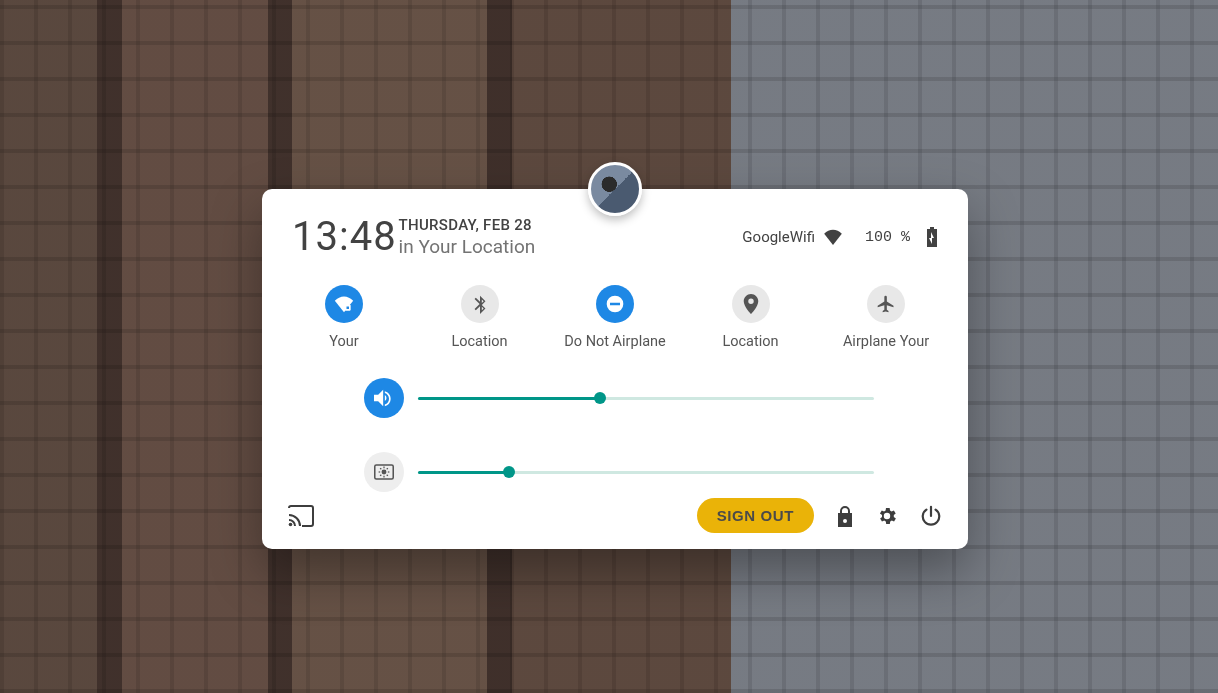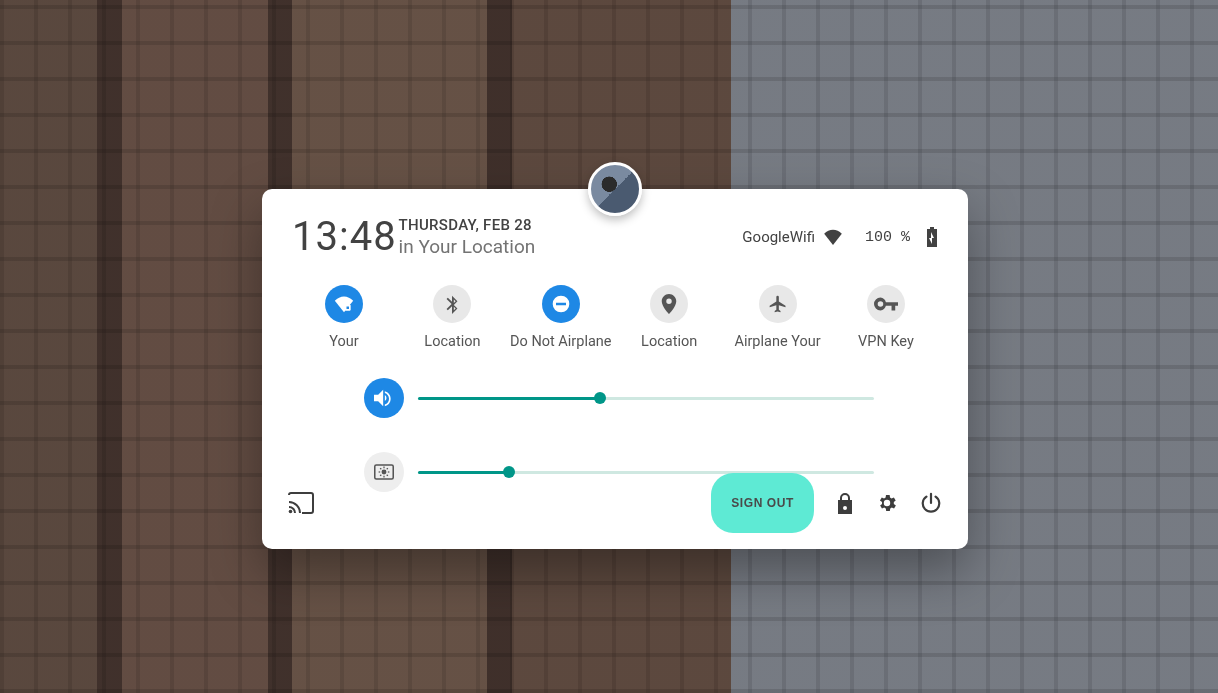--- a/index.html
+++ b/index.html
@@ -73,23 +73,23 @@
 .slider-row.bri .knob-btn { background:#eeeeee; color:#555; }
 .track { position:relative; flex:1; height:3px; background:#cfe8e1; border-radius:3px; }
 .track .fill { position:absolute; left:0; top:0; bottom:0; background:#009688; border-radius:3px; }
 .track .thumb { position:absolute; top:50%; width:12px; height:12px; background:#009688; border-radius:50%; transform:translate(-50%,-50%); }
 .footer {
   position:absolute; left:26px; right:26px; bottom:16px;
   display:flex; align-items:center; gap:22px;
 }
 .footer .spacer { flex:1; }
 .pill {
-  background:#5eead4; color:#4a4a4a; border:none;
-  padding:23px 20px; border-radius:22px;
-  font-size:12px; font-weight:600; letter-spacing:.6px; cursor:pointer;
+  background:#eab308; color:#4a4a4a; border:none;
+  padding:9px 20px; border-radius:22px;
+  font-size:15px; font-weight:600; letter-spacing:.6px; cursor:pointer;
 }
 .ficon { color:#3d3d3d; cursor:pointer; display:flex; }
 svg { display:block; }
 </style>
 </head>
 <body>
 
 <div class="bg"></div>
 
 <div class="panel">
@@ -169,30 +169,20 @@
     </div>
     <div class="toggle">
       <div class="circle">
           <span class="icon">
         <svg width="20" height="20" viewBox="0 0 24 24">
               <path fill="currentColor" d="M21 16v-2l-8-5V3.5a1.5 1.5 0 10-3 0V9l-8 5v2l8-2.5V19l-2 1.5V22l3.5-1 3.5 1v-1.5L13 19v-5.5l8 2.5z"></path>
             </svg>
       </span>
         </div>
       <div class="label">Airplane Your</div>
-    </div>
-    <div class="toggle">
-      <div class="circle">
-          <span class="icon">
-        <svg width="24" height="14" viewBox="0 0 26 14">
-              <path fill="currentColor" d="M7 0a7 7 0 100 14A7 7 0 0012.9 9H19v5h4V9h3V5H12.9A7 7 0 007 0zm0 4a3 3 0 110 6 3 3 0 010-6z"></path>
-            </svg>
-      </span>
-        </div>
-      <div class="label">VPN Key</div>
     </div>
   </div>
 
   <div class="sliders">
     <div class="slider-row vol">
       <div class="knob-btn">
         <span class="icon">
           <svg width="20" height="18" viewBox="0 0 24 20">
               <path fill="currentColor" d="M0 6v8h5l6 6V0L5 6H0zm15 4a4 4 0 00-2-3.5v7A4 4 0 0015 10zm-2-8v2.1c2.9.9 5 3.6 5 6.9s-2.1 6-5 6.9V20c4-.9 7-4.5 7-9s-3-8.1-7-9z"></path>
             </svg>

